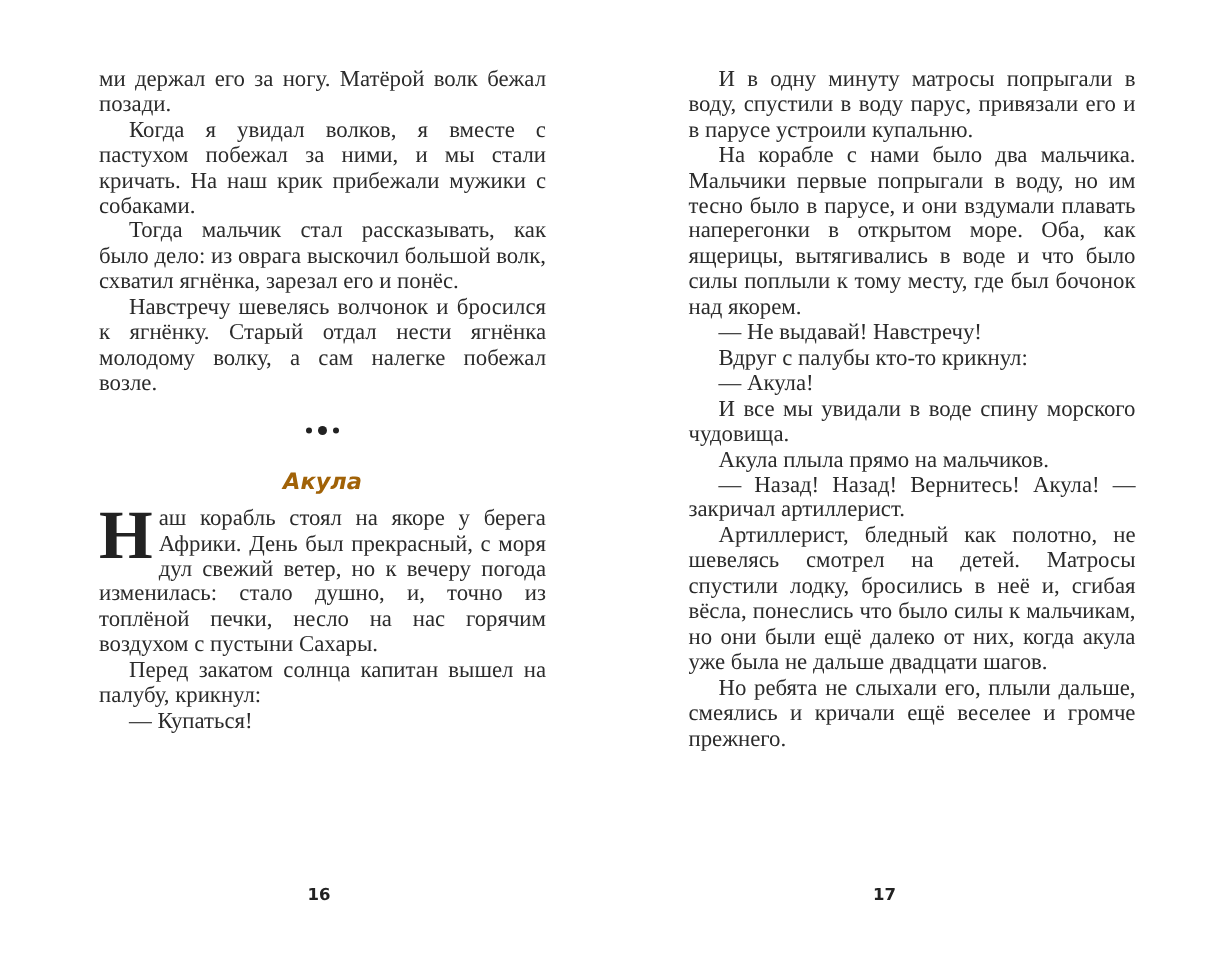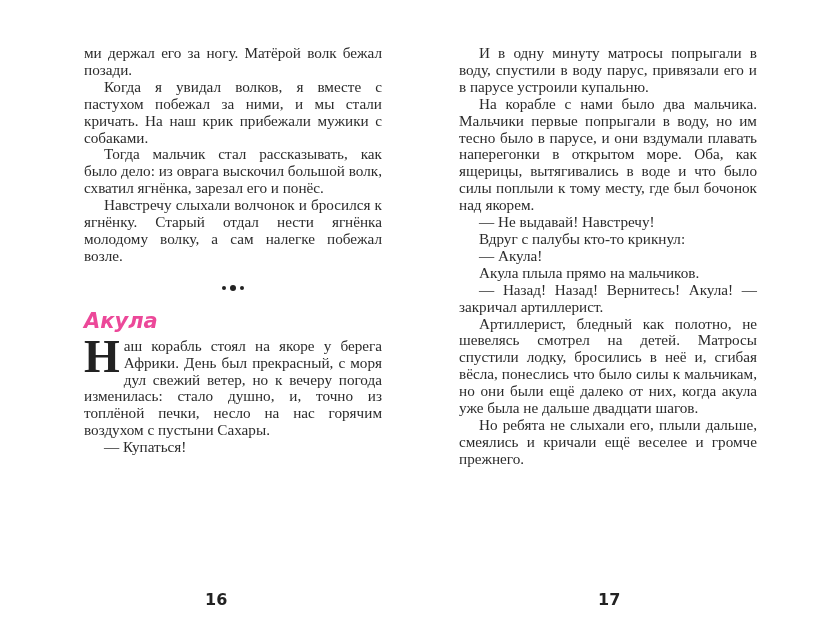--- a/index.html
+++ b/index.html
@@ -1,58 +1,60 @@
 <!DOCTYPE html>
 <html><head>
 <meta charset="utf-8">
 <style>
   html, body { margin:0; padding:0; }
   body { width:820px; height:636px; background:#ffffff; position:relative; overflow:hidden;
          font-family:"Liberation Serif","DejaVu Serif",serif; color:#2b2b2b; }
   .page { position:absolute; top:45px; width:298px; font-size:15.2px; line-height:16.9px; }
-  .page.left { left:84px; }
+  .page.left { left:66px; }
   .page.right { left:459px; }
   .p { margin:0; text-align:justify; text-indent:0; }
   .p.indent { text-indent:20px; }
   .p.cont { text-indent:0; }
   .ornament { text-align:center; margin:14px 0 0 0; height:18px; position:relative; }
   .ornament span { display:inline-block; width:4px; height:4px; border-radius:50%; background:#222; vertical-align:middle; margin:0 2px; }
   .ornament span.big { width:6px; height:6px; }
-  .heading { font-family:"DejaVu Sans","Liberation Sans",sans-serif; font-weight:bold; font-style:italic; font-size:21px; margin:16px 0 8px 0; color:#ec4899; }
+  .heading { text-align:center; font-family:"DejaVu Sans","Liberation Sans",sans-serif; font-weight:bold; font-style:italic; font-size:15px; margin:16px 0 8px 0; color:#a16207; }
   .dropcap { float:left; font-size:46px; line-height:34px; font-weight:bold; margin:2px 4px 0 0; padding:0; color:#222; font-family:"Liberation Serif",serif; }
-  .pagenum { position:absolute; top:590px; font-family:"DejaVu Sans","Liberation Sans",sans-serif; font-weight:bold; font-size:16px; color:#222; }
+  .pagenum { position:absolute; top:590px; font-family:"DejaVu Sans","Liberation Sans",sans-serif; font-weight:bold; font-size:11px; color:#222; }
   .pagenum.left { left:205px; }
-  .pagenum.right { left:598px; }
+  .pagenum.right { left:582px; }
 </style>
 </head>
 <body>
 
 <div class="page left">
   <p class="p cont">ми держал его за ногу. Матёрой волк бежал позади.</p>
   <p class="p indent">Когда я увидал волков, я вместе с пастухом побежал за ними, и мы стали кричать. На наш крик прибежали мужики с собаками.</p>
   <p class="p indent">Тогда мальчик стал рассказывать, как было дело: из оврага выскочил большой волк, схватил ягнёнка, зарезал его и понёс.</p>
-  <p class="p indent">Навстречу слыхали волчонок и бросился к ягнёнку. Старый отдал нести ягнёнка молодому волку, а сам налегке побежал возле.</p>
+  <p class="p indent">Навстречу шевелясь волчонок и бросился к ягнёнку. Старый отдал нести ягнёнка молодому волку, а сам налегке побежал возле.</p>
 
   <div class="ornament">
     <span></span><span class="big"></span><span></span>
   </div>
 
   <div class="heading">Акула</div>
 
   <p class="p cont"><span class="dropcap">Н</span><span>аш корабль стоял на якоре у берега Африки. День был прекрасный, с моря дул свежий ветер, но к вечеру погода изменилась: стало душно, и, точно из топлёной печки, несло на нас горячим воздухом с пустыни Сахары.</span></p>
+  <p class="p indent">Перед закатом солнца капитан вышел на палубу, крикнул:</p>
   <p class="p indent">— Купаться!</p>
 </div>
 
 <div class="pagenum left">16</div>
 
 <div class="page right">
   <p class="p indent">И в одну минуту матросы попрыгали в воду, спустили в воду парус, привязали его и в парусе устроили купальню.</p>
   <p class="p indent">На корабле с нами было два мальчика. Мальчики первые попрыгали в воду, но им тесно было в парусе, и они вздумали плавать наперегонки в открытом море. Оба, как ящерицы, вытягивались в воде и что было силы поплыли к тому месту, где был бочонок над якорем.</p>
   <p class="p indent">— Не выдавай! Навстречу!</p>
   <p class="p indent">Вдруг с палубы кто-то крикнул:</p>
   <p class="p indent">— Акула!</p>
+  <p class="p indent">И все мы увидали в воде спину морского чудовища.</p>
   <p class="p indent">Акула плыла прямо на мальчиков.</p>
   <p class="p indent">— Назад! Назад! Вернитесь! Акула! — закричал артиллерист.</p>
   <p class="p indent">Артиллерист, бледный как полотно, не шевелясь смотрел на детей. Матросы спустили лодку, бросились в неё и, сгибая вёсла, понеслись что было силы к мальчикам, но они были ещё далеко от них, когда акула уже была не дальше двадцати шагов.</p>
   <p class="p indent">Но ребята не слыхали его, плыли дальше, смеялись и кричали ещё веселее и громче прежнего.</p>
 </div>
 
 <div class="pagenum right">17</div>
 
 </body></html>

